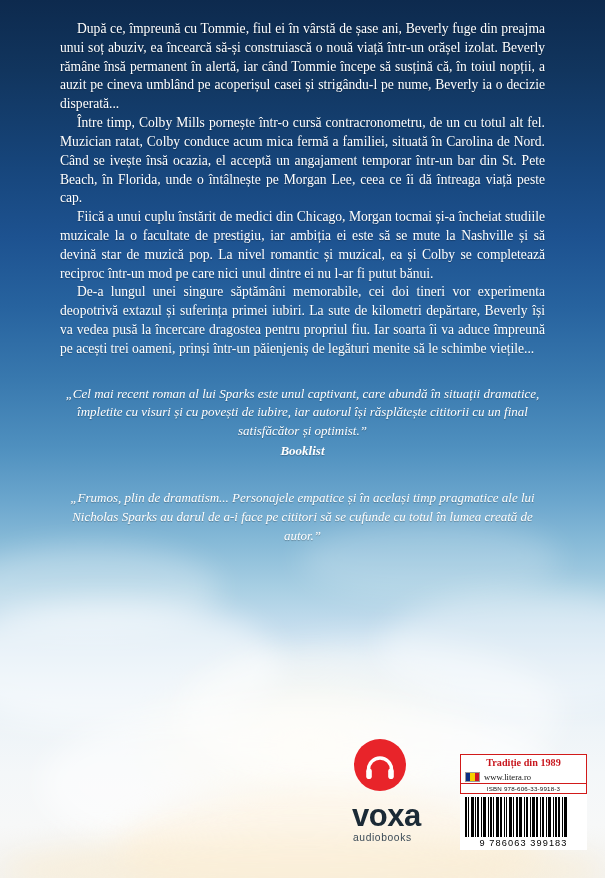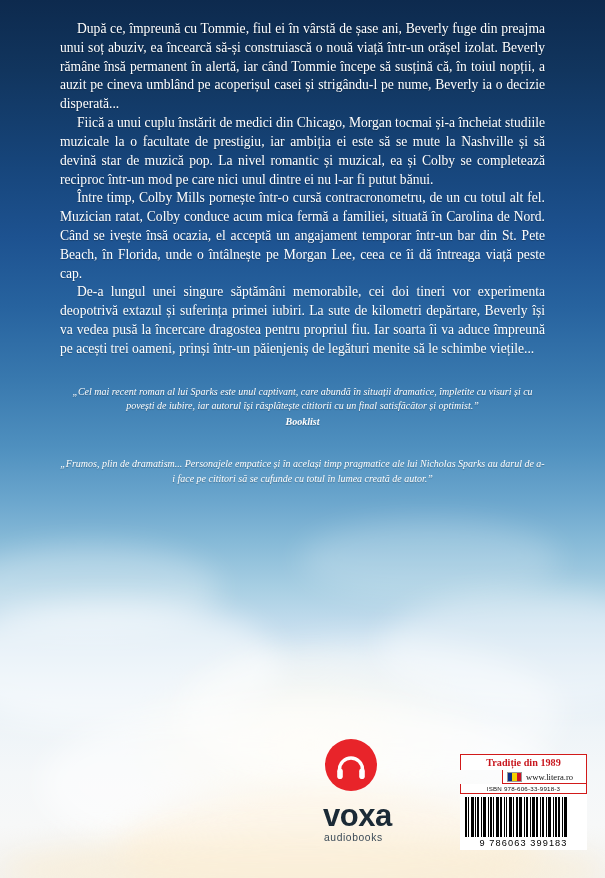--- a/index.html
+++ b/index.html
@@ -85,21 +85,21 @@
     line-height: 1.385;
     text-align: justify;
     text-shadow: 0 1px 1px rgba(0,0,0,0.30);
   }
   .blurb p { text-indent: 17px; }
   .blurb p + p { margin-top: 0; }
 
   .quotes { margin-top: 26px; }
   .quote {
     color: #ffffff;
-    font-size: 10px;
+    font-size: 13px;
     line-height: 1.45;
     text-align: center;
     font-style: italic;
     text-shadow: 0 1px 1px rgba(0,0,0,0.28);
   }
   .quote.second { margin-top: 28px; color: #ffffff; }
   .quote .src {
     display: block;
     font-style: italic;
     font-weight: bold;
@@ -110,21 +110,21 @@
   .footer {
     position: absolute;
     left: 0; right: 0;
     bottom: 0;
     height: 150px;
   }
 
   
   .logo {
     position: absolute;
-    left: 319px;
+    left: 348px;
     bottom: 35px;
     width: 140px;
     text-align: left;
   }
   .logo-mark {
     width: 52px; height: 52px;
     margin-left: 6px;
     margin-bottom: 6px;
   }
   .logo-word {
@@ -164,21 +164,20 @@
     padding: 2px 8px 2px;
   }
   .site-row {
     border: 1px solid #d11a1a;
     border-top: none;
     background: #ffffff;
     display: flex;
     align-items: center;
     gap: 4px;
     padding: 1.5px 4px;
-    margin-left: 42px;
   }
   .flag {
     width: 15px; height: 10px;
     display: inline-block;
     background: linear-gradient(to right, #0b2e85 0 33.3%, #f5d000 33.3% 66.6%, #cf1126 66.6% 100%);
     border: 0.5px solid #999;
     flex: none;
   }
   .site-text {
     font-family: "Liberation Serif", serif;
@@ -236,22 +235,22 @@
   <div class="cloud c4"></div>
   <div class="cloud c7"></div>
   <div class="cloud c8"></div>
 </div>
 
 <div class="content">
 
 
   <div class="blurb">
     <p>După ce, împreună cu Tommie, fiul ei în vârstă de șase ani, Beverly fuge din preajma unui soț abuziv, ea încearcă să-și construiască o nouă viață într-un orășel izolat. Beverly rămâne însă permanent în alertă, iar când Tommie începe să susțină că, în toiul nopții, a auzit pe cineva umblând pe acoperișul casei și strigându-l pe nume, Beverly ia o decizie disperată...</p>
+    <p>Între timp, Colby Mills pornește într-o cursă contracronometru, de un cu totul alt fel. Muzician ratat, Colby conduce acum mica fermă a familiei, situată în Carolina de Nord. Când se ivește însă ocazia, el acceptă un angajament temporar într-un bar din St. Pete Beach, în Florida, unde o întâlnește pe Morgan Lee, ceea ce îi dă întreaga viață peste cap.</p>
     <p>Fiică a unui cuplu înstărit de medici din Chicago, Morgan tocmai și-a încheiat studiile muzicale la o facultate de prestigiu, iar ambiția ei este să se mute la Nashville și să devină star de muzică pop. La nivel romantic și muzical, ea și Colby se completează reciproc într-un mod pe care nici unul dintre ei nu l-ar fi putut bănui.</p>
-    <p>Între timp, Colby Mills pornește într-o cursă contracronometru, de un cu totul alt fel. Muzician ratat, Colby conduce acum mica fermă a familiei, situată în Carolina de Nord. Când se ivește însă ocazia, el acceptă un angajament temporar într-un bar din St. Pete Beach, în Florida, unde o întâlnește pe Morgan Lee, ceea ce îi dă întreaga viață peste cap.</p>
     <p>De-a lungul unei singure săptămâni memorabile, cei doi tineri vor experimenta deopotrivă extazul și suferința primei iubiri. La sute de kilometri depărtare, Beverly își va vedea pusă la încercare dragostea pentru propriul fiu. Iar soarta îi va aduce împreună pe acești trei oameni, prinși într-un păienjeniș de legături menite să le schimbe viețile...</p>
   </div>
 
   <div class="quotes">
     <div class="quote">
       <span>„Cel mai recent roman al lui Sparks este unul captivant, care abundă în situații dramatice, împletite cu visuri și cu povești de iubire, iar autorul își răsplătește cititorii cu un final satisfăcător și optimist.”</span>
       <span class="src">Booklist</span>
     </div>
     <div class="quote second">
       <span>„Frumos, plin de dramatism... Personajele empatice și în același timp pragmatice ale lui Nicholas Sparks au darul de a-i face pe cititori să se cufunde cu totul în lumea creată de autor.”</span>

